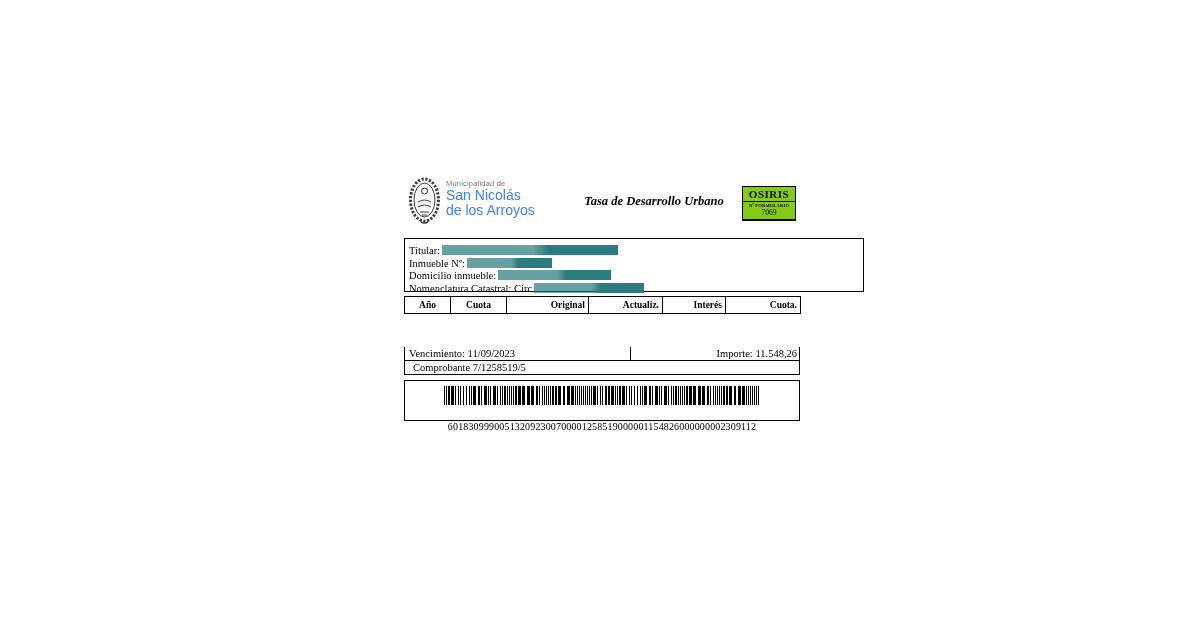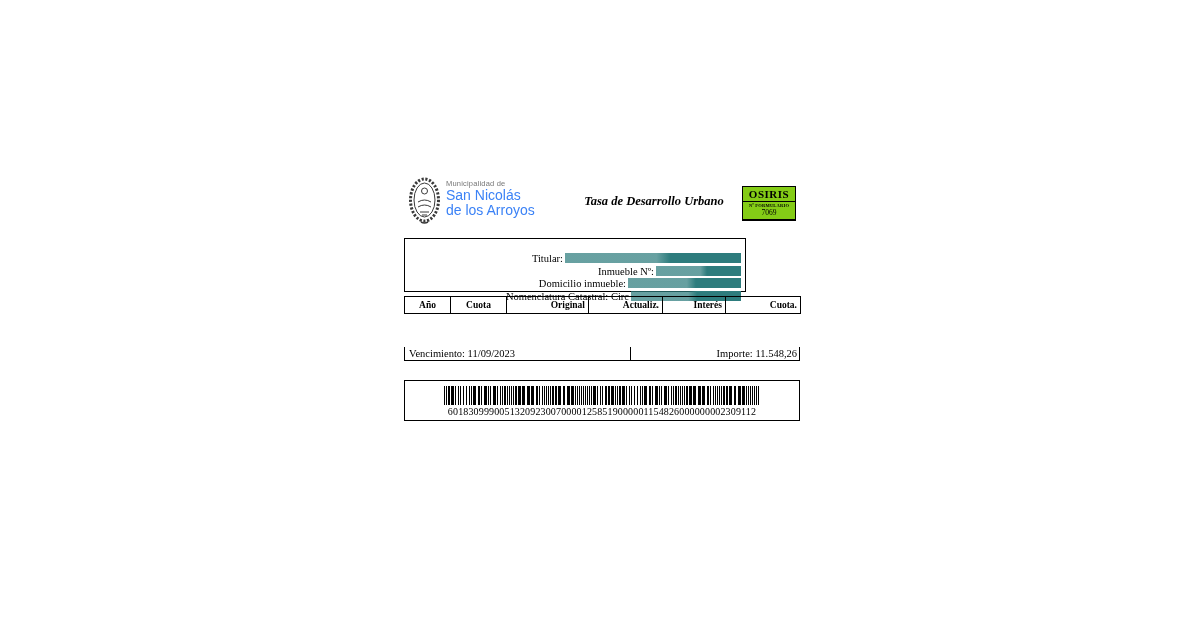--- a/index.html
+++ b/index.html
@@ -17,22 +17,22 @@
   .muni-big { font-size:14px; color:#3b82f6; }
   .doc-title { position:absolute; left:150px; top:24px; width:200px; text-align:center;
                font-size:12.5px; font-weight:bold; font-style:italic; white-space:nowrap; }
   .osiris { position:absolute; left:338px; top:16px; width:54px; height:35px;
             border:1px solid #000; border-bottom-width:2px; text-align:center; background:#84cc16; }
   .osiris-name { font-size:11px; font-weight:bold; letter-spacing:.5px; border-bottom:1px solid #000; padding:1px 0 1px 0; }
   .osiris-formlbl { font-size:4.5px; font-weight:bold; letter-spacing:.2px; margin-top:1px; }
   .osiris-formnum { font-size:7.5px; }
 
   
-  .info { position:absolute; left:0; top:68px; width:342px; height:54px;
-          border:1px solid #000; padding:14px 4px; font-size:10.5px; line-height:12.7px; white-space:nowrap;text-align:right; }
+  .info { position:absolute; left:0; top:68px; width:460px; height:54px;
+          border:1px solid #000; padding:6px 4px; font-size:10.5px; line-height:12.7px; white-space:nowrap; }
   .redact { display:inline-block; height:10px; margin-bottom:-1px; margin-left:2px;
             background:linear-gradient(90deg, rgba(45,124,125,.72) 0%, rgba(45,124,125,.72) 52%, #2d7c7d 60%, #2d7c7d 100%); }
   .r1 { width:176px; } .r2 { width:85px; } .r3 { width:110px; } .r4 { width:113px; }
 
   
   table.debt { position:absolute; left:0; top:126px; width:396px; border-collapse:collapse; table-layout:fixed; }
   table.debt td { border:1px solid #000; font-size:9.5px; overflow:hidden; }
   td.section { text-align:center; font-size:10.5px; height:17px; }
   td.colhdr { font-weight:bold; height:17px; }
   td.num, td.colhdr.num { text-align:right; padding-right:3px; }
@@ -42,21 +42,21 @@
   
   .venc { position:absolute; left:0; top:177px; width:396px; height:14px; border:1px solid #000; border-top:none; font-size:10.5px; }
   .venc-left { position:absolute; left:0; top:0; width:226px; height:100%; border-right:1px solid #000; padding:0 0 0 4px; line-height:13px; }
   .venc-right { position:absolute; left:226px; top:0; width:169px; height:100%; text-align:right; padding-right:3px; line-height:13px; }
   .compr { position:absolute; left:0; top:191px; width:396px; height:14px; border:1px solid #000; border-top:none;
            font-size:10.5px; line-height:13px; padding-left:8px; }
 
   
   .bcbox { position:absolute; left:0; top:210px; width:396px; height:41px; border:1px solid #000; text-align:center; }
   .bars { margin:5px auto 0 auto; width:316px; height:19px; font-size:0; line-height:0; overflow:hidden; white-space:nowrap; }
-  .bcnum { margin-top:1px; font-size:10px; letter-spacing:.15px; white-space:nowrap; }
+  .bcnum { margin-top:16px; font-size:10px; letter-spacing:.15px; white-space:nowrap; }
 </style>
 </head>
 <body>
 
 <div class="doc">
 
   <div class="hdr">
     <div class="logo">
       <svg viewBox="0 0 33 48" xmlns="http://www.w3.org/2000/svg">
         <ellipse cx="16.5" cy="24" rx="14" ry="21" fill="none" stroke="#3a3a3a" stroke-width="3" stroke-dasharray="2.2,1.6"></ellipse>
@@ -107,19 +107,22 @@
       <td class="colhdr num">Cuota.</td>
     </tr>
   </tbody>
     </table>
 
   <div class="venc">
     <div class="venc-left">Vencimiento: 11/09/2023</div>
     <div class="venc-right">Importe: 11.548,26</div>
   </div>
 
+  <div class="compr">
+    <span>Comprobante 7/1258519/5</span>
+  </div>
 
   <div class="bcbox">
     <div class="bars"><span style="display:inline-block;height:19px;background:#000;width:1px;margin-right:1px"></span><span style="display:inline-block;height:19px;background:#000;width:1px;margin-right:1px"></span><span style="display:inline-block;height:19px;background:#000;width:2px;margin-right:1px"></span><span style="display:inline-block;height:19px;background:#000;width:3px;margin-right:1px"></span><span style="display:inline-block;height:19px;background:#000;width:1px;margin-right:2px"></span><span style="display:inline-block;height:19px;background:#000;width:1px;margin-right:1px"></span><span style="display:inline-block;height:19px;background:#000;width:1px;margin-right:2px"></span><span style="display:inline-block;height:19px;background:#000;width:1px;margin-right:2px"></span><span style="display:inline-block;height:19px;background:#000;width:1px;margin-right:2px"></span><span style="display:inline-block;height:19px;background:#000;width:1px;margin-right:1px"></span><span style="display:inline-block;height:19px;background:#000;width:1px;margin-right:1px"></span><span style="display:inline-block;height:19px;background:#000;width:3px;margin-right:2px"></span><span style="display:inline-block;height:19px;background:#000;width:2px;margin-right:1px"></span><span style="display:inline-block;height:19px;background:#000;width:1px;margin-right:2px"></span><span style="display:inline-block;height:19px;background:#000;width:3px;margin-right:1px"></span><span style="display:inline-block;height:19px;background:#000;width:1px;margin-right:1px"></span><span style="display:inline-block;height:19px;background:#000;width:1px;margin-right:2px"></span><span style="display:inline-block;height:19px;background:#000;width:3px;margin-right:1px"></span><span style="display:inline-block;height:19px;background:#000;width:1px;margin-right:2px"></span><span style="display:inline-block;height:19px;background:#000;width:1px;margin-right:1px"></span><span style="display:inline-block;height:19px;background:#000;width:1px;margin-right:1px"></span><span style="display:inline-block;height:19px;background:#000;width:2px;margin-right:1px"></span><span style="display:inline-block;height:19px;background:#000;width:1px;margin-right:1px"></span><span style="display:inline-block;height:19px;background:#000;width:1px;margin-right:1px"></span><span style="display:inline-block;height:19px;background:#000;width:1px;margin-right:1px"></span><span style="display:inline-block;height:19px;background:#000;width:1px;margin-right:1px"></span><span style="display:inline-block;height:19px;background:#000;width:2px;margin-right:1px"></span><span style="display:inline-block;height:19px;background:#000;width:3px;margin-right:1px"></span><span style="display:inline-block;height:19px;background:#000;width:3px;margin-right:2px"></span><span style="display:inline-block;height:19px;background:#000;width:3px;margin-right:1px"></span><span style="display:inline-block;height:19px;background:#000;width:3px;margin-right:2px"></span><span style="display:inline-block;height:19px;background:#000;width:2px;margin-right:1px"></span><span style="display:inline-block;height:19px;background:#000;width:1px;margin-right:2px"></span><span style="display:inline-block;height:19px;background:#000;width:1px;margin-right:1px"></span><span style="display:inline-block;height:19px;background:#000;width:1px;margin-right:1px"></span><span style="display:inline-block;height:19px;background:#000;width:1px;margin-right:1px"></span><span style="display:inline-block;height:19px;background:#000;width:1px;margin-right:1px"></span><span style="display:inline-block;height:19px;background:#000;width:1px;margin-right:1px"></span><span style="display:inline-block;height:19px;background:#000;width:2px;margin-right:1px"></span><span style="display:inline-block;height:19px;background:#000;width:2px;margin-right:1px"></span><span style="display:inline-block;height:19px;background:#000;width:3px;margin-right:2px"></span><span style="display:inline-block;height:19px;background:#000;width:2px;margin-right:2px"></span><span style="display:inline-block;height:19px;background:#000;width:3px;margin-right:1px"></span><span style="display:inline-block;height:19px;background:#000;width:3px;margin-right:1px"></span><span style="display:inline-block;height:19px;background:#000;width:1px;margin-right:1px"></span><span style="display:inline-block;height:19px;background:#000;width:1px;margin-right:1px"></span><span style="display:inline-block;height:19px;background:#000;width:1px;margin-right:1px"></span><span style="display:inline-block;height:19px;background:#000;width:1px;margin-right:1px"></span><span style="display:inline-block;height:19px;background:#000;width:1px;margin-right:1px"></span><span style="display:inline-block;height:19px;background:#000;width:1px;margin-right:1px"></span><span style="display:inline-block;height:19px;background:#000;width:1px;margin-right:1px"></span><span style="display:inline-block;height:19px;background:#000;width:1px;margin-right:1px"></span><span style="display:inline-block;height:19px;background:#000;width:1px;margin-right:1px"></span><span style="display:inline-block;height:19px;background:#000;width:3px;margin-right:1px"></span><span style="display:inline-block;height:19px;background:#000;width:1px;margin-right:2px"></span><span style="display:inline-block;height:19px;background:#000;width:1px;margin-right:1px"></span><span style="display:inline-block;height:19px;background:#000;width:1px;margin-right:2px"></span><span style="display:inline-block;height:19px;background:#000;width:2px;margin-right:1px"></span><span style="display:inline-block;height:19px;background:#000;width:2px;margin-right:1px"></span><span style="display:inline-block;height:19px;background:#000;width:3px;margin-right:1px"></span><span style="display:inline-block;height:19px;background:#000;width:1px;margin-right:1px"></span><span style="display:inline-block;height:19px;background:#000;width:1px;margin-right:1px"></span><span style="display:inline-block;height:19px;background:#000;width:2px;margin-right:1px"></span><span style="display:inline-block;height:19px;background:#000;width:3px;margin-right:1px"></span><span style="display:inline-block;height:19px;background:#000;width:1px;margin-right:2px"></span><span style="display:inline-block;height:19px;background:#000;width:1px;margin-right:1px"></span><span style="display:inline-block;height:19px;background:#000;width:1px;margin-right:2px"></span><span style="display:inline-block;height:19px;background:#000;width:1px;margin-right:2px"></span><span style="display:inline-block;height:19px;background:#000;width:1px;margin-right:2px"></span><span style="display:inline-block;height:19px;background:#000;width:1px;margin-right:1px"></span><span style="display:inline-block;height:19px;background:#000;width:1px;margin-right:1px"></span><span style="display:inline-block;height:19px;background:#000;width:3px;margin-right:2px"></span><span style="display:inline-block;height:19px;background:#000;width:2px;margin-right:1px"></span><span style="display:inline-block;height:19px;background:#000;width:1px;margin-right:2px"></span><span style="display:inline-block;height:19px;background:#000;width:3px;margin-right:1px"></span><span style="display:inline-block;height:19px;background:#000;width:1px;margin-right:1px"></span><span style="display:inline-block;height:19px;background:#000;width:1px;margin-right:2px"></span><span style="display:inline-block;height:19px;background:#000;width:3px;margin-right:1px"></span><span style="display:inline-block;height:19px;background:#000;width:1px;margin-right:2px"></span><span style="display:inline-block;height:19px;background:#000;width:1px;margin-right:1px"></span><span style="display:inline-block;height:19px;background:#000;width:1px;margin-right:1px"></span><span style="display:inline-block;height:19px;background:#000;width:2px;margin-right:1px"></span><span style="display:inline-block;height:19px;background:#000;width:1px;margin-right:1px"></span><span style="display:inline-block;height:19px;background:#000;width:1px;margin-right:1px"></span><span style="display:inline-block;height:19px;background:#000;width:1px;margin-right:1px"></span><span style="display:inline-block;height:19px;background:#000;width:1px;margin-right:1px"></span><span style="display:inline-block;height:19px;background:#000;width:2px;margin-right:1px"></span><span style="display:inline-block;height:19px;background:#000;width:3px;margin-right:1px"></span><span style="display:inline-block;height:19px;background:#000;width:3px;margin-right:2px"></span><span style="display:inline-block;height:19px;background:#000;width:3px;margin-right:1px"></span><span style="display:inline-block;height:19px;background:#000;width:3px;margin-right:2px"></span><span style="display:inline-block;height:19px;background:#000;width:2px;margin-right:1px"></span><span style="display:inline-block;height:19px;background:#000;width:1px;margin-right:2px"></span><span style="display:inline-block;height:19px;background:#000;width:1px;margin-right:1px"></span><span style="display:inline-block;height:19px;background:#000;width:1px;margin-right:1px"></span><span style="display:inline-block;height:19px;background:#000;width:1px;margin-right:1px"></span><span style="display:inline-block;height:19px;background:#000;width:1px;margin-right:1px"></span><span style="display:inline-block;height:19px;background:#000;width:1px;margin-right:1px"></span><span style="display:inline-block;height:19px;background:#000;width:2px;margin-right:1px"></span><span style="display:inline-block;height:19px;background:#000;width:2px;margin-right:1px"></span><span style="display:inline-block;height:19px;background:#000;width:3px;margin-right:2px"></span><span style="display:inline-block;height:19px;background:#000;width:2px;margin-right:2px"></span><span style="display:inline-block;height:19px;background:#000;width:3px;margin-right:1px"></span><span style="display:inline-block;height:19px;background:#000;width:3px;margin-right:1px"></span><span style="display:inline-block;height:19px;background:#000;width:1px;margin-right:1px"></span><span style="display:inline-block;height:19px;background:#000;width:1px;margin-right:1px"></span><span style="display:inline-block;height:19px;background:#000;width:1px;margin-right:1px"></span><span style="display:inline-block;height:19px;background:#000;width:1px;margin-right:1px"></span><span style="display:inline-block;height:19px;background:#000;width:1px;margin-right:1px"></span><span style="display:inline-block;height:19px;background:#000;width:1px;margin-right:1px"></span><span style="display:inline-block;height:19px;background:#000;width:1px;margin-right:1px"></span></div>
     <div class="bcnum">601830999005132092300700001258519000001154826000000002309112</div>
   </div>
 
 </div>
 
 </body></html>

